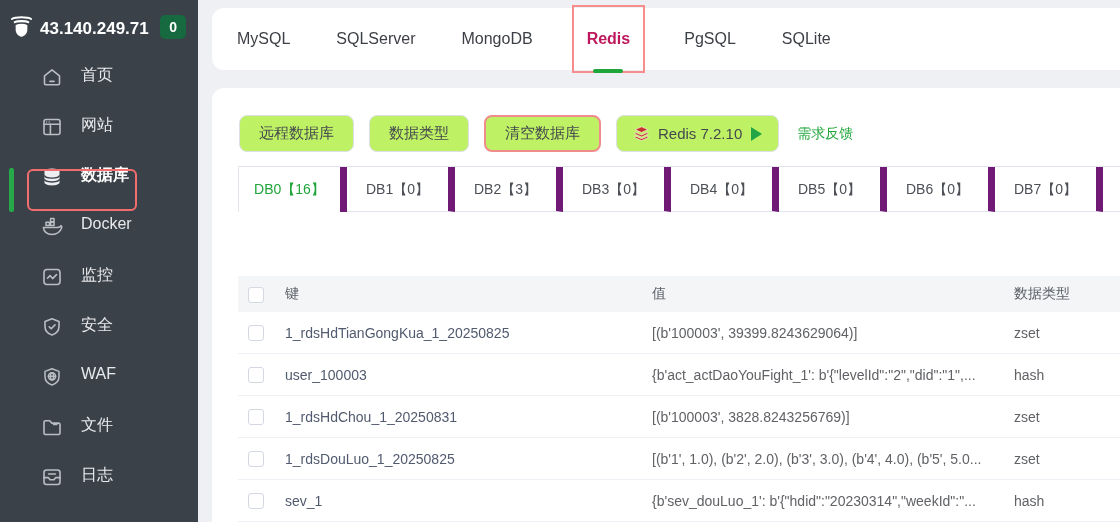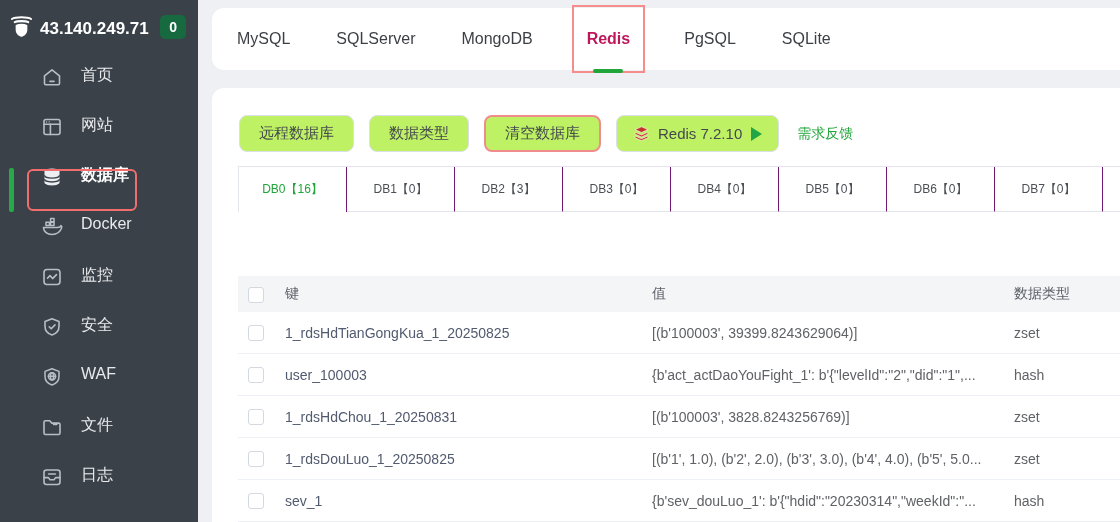--- a/index.html
+++ b/index.html
@@ -85,22 +85,22 @@
     border-bottom:7px solid transparent;
   }
   .link-feedback { color:#20a53a; font-size:14px; cursor:pointer; margin-left:3px; white-space:nowrap; }
 
   
   .db-tabs {
     display:flex; margin:14px 0 0 26px; height:46px;
     border-top:1px solid #e2e6ec; border-left:1px solid #e2e6ec;
   }
   .db-tab {
-    width:108px; text-align:center; line-height:45px; font-size:12px;
-    color:#4c5056; border-right:1px solid #701a75; border-bottom:1px solid #e2e6ec;
+    width:108px; text-align:center; line-height:45px; font-size:14px;
+    color:#4c5056; border-right:7px solid #701a75; border-bottom:1px solid #e2e6ec;
     cursor:pointer; white-space:nowrap;
   }
   .db-tab.active { color:#20a53a; border-bottom:none; }
   .db-filler { flex:1; border-bottom:1px solid #e2e6ec; }
 
   
   .ktable { margin:64px 0 0 26px; }
   .t-grid {
     display:grid; grid-template-columns:47px 367px 362px 1fr; align-items:center;
   }

